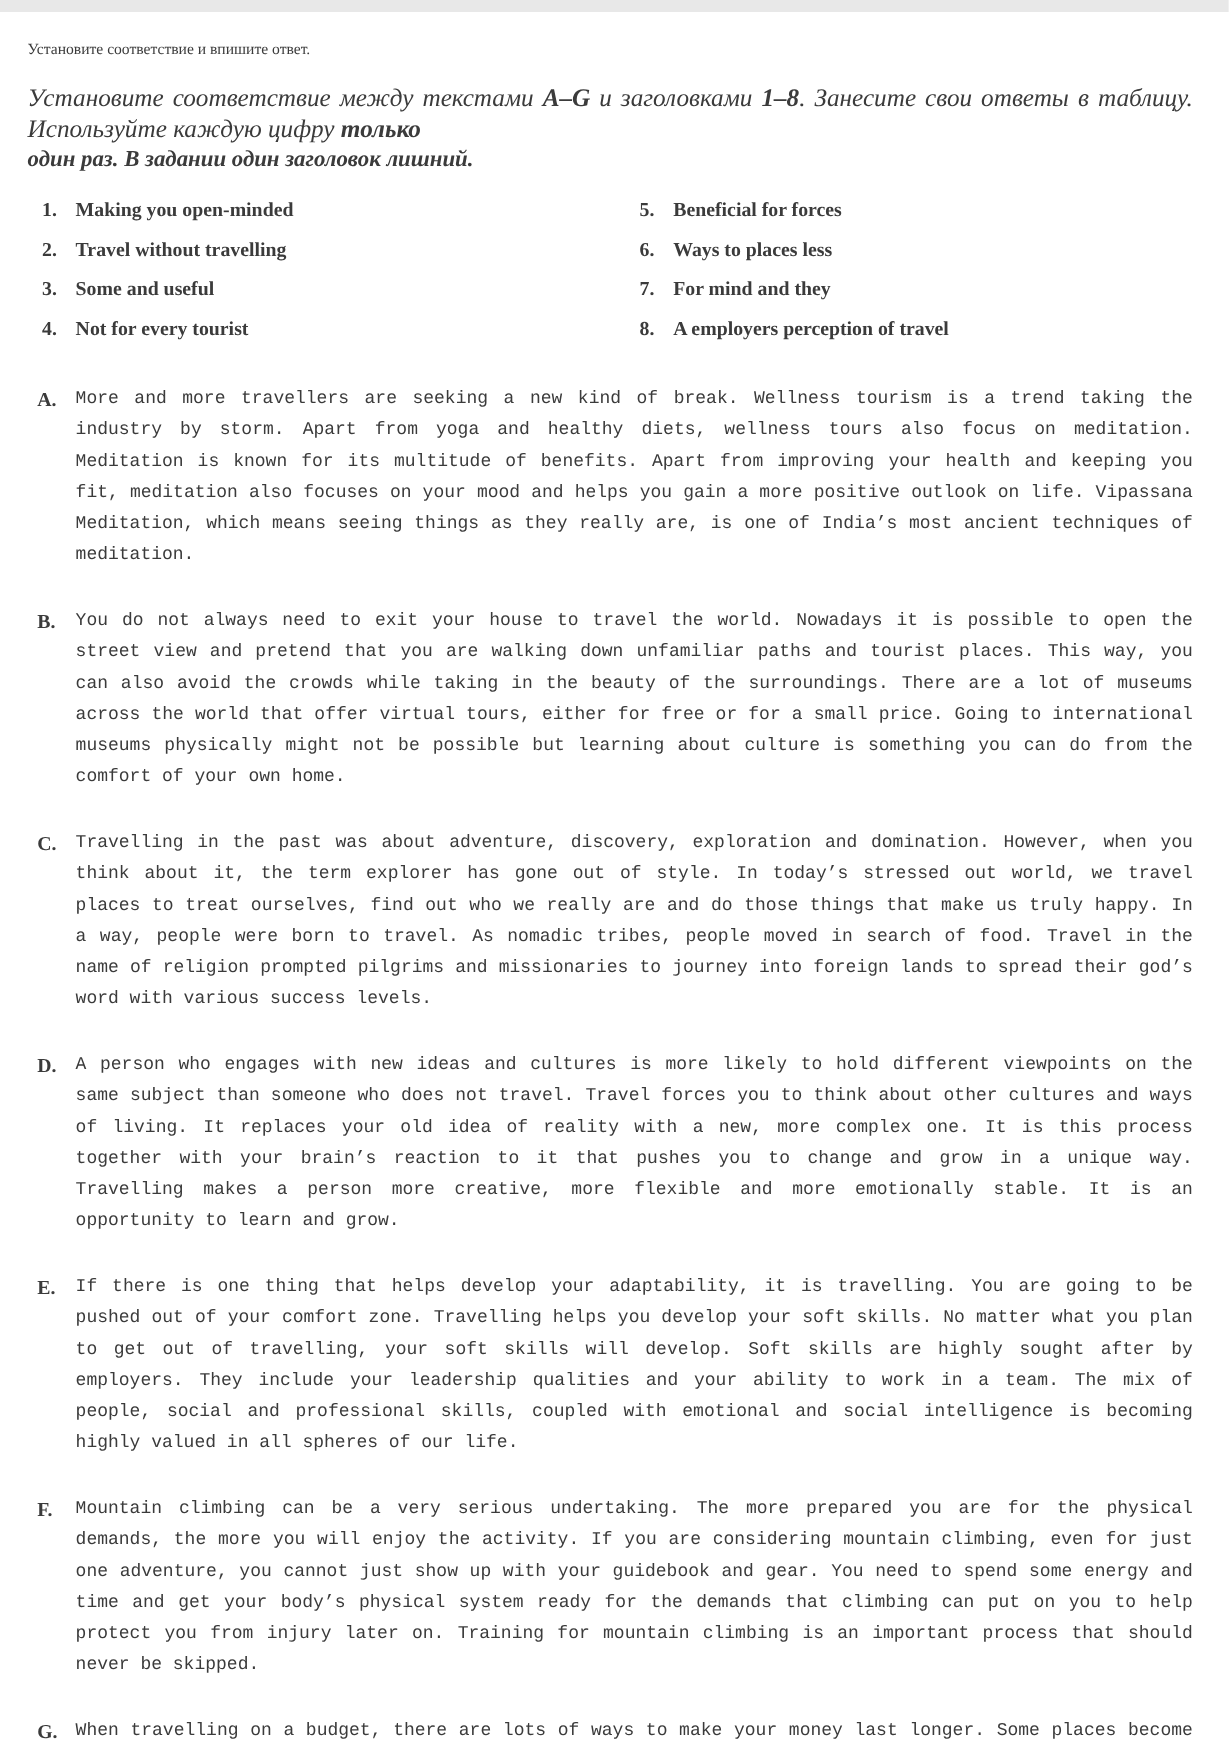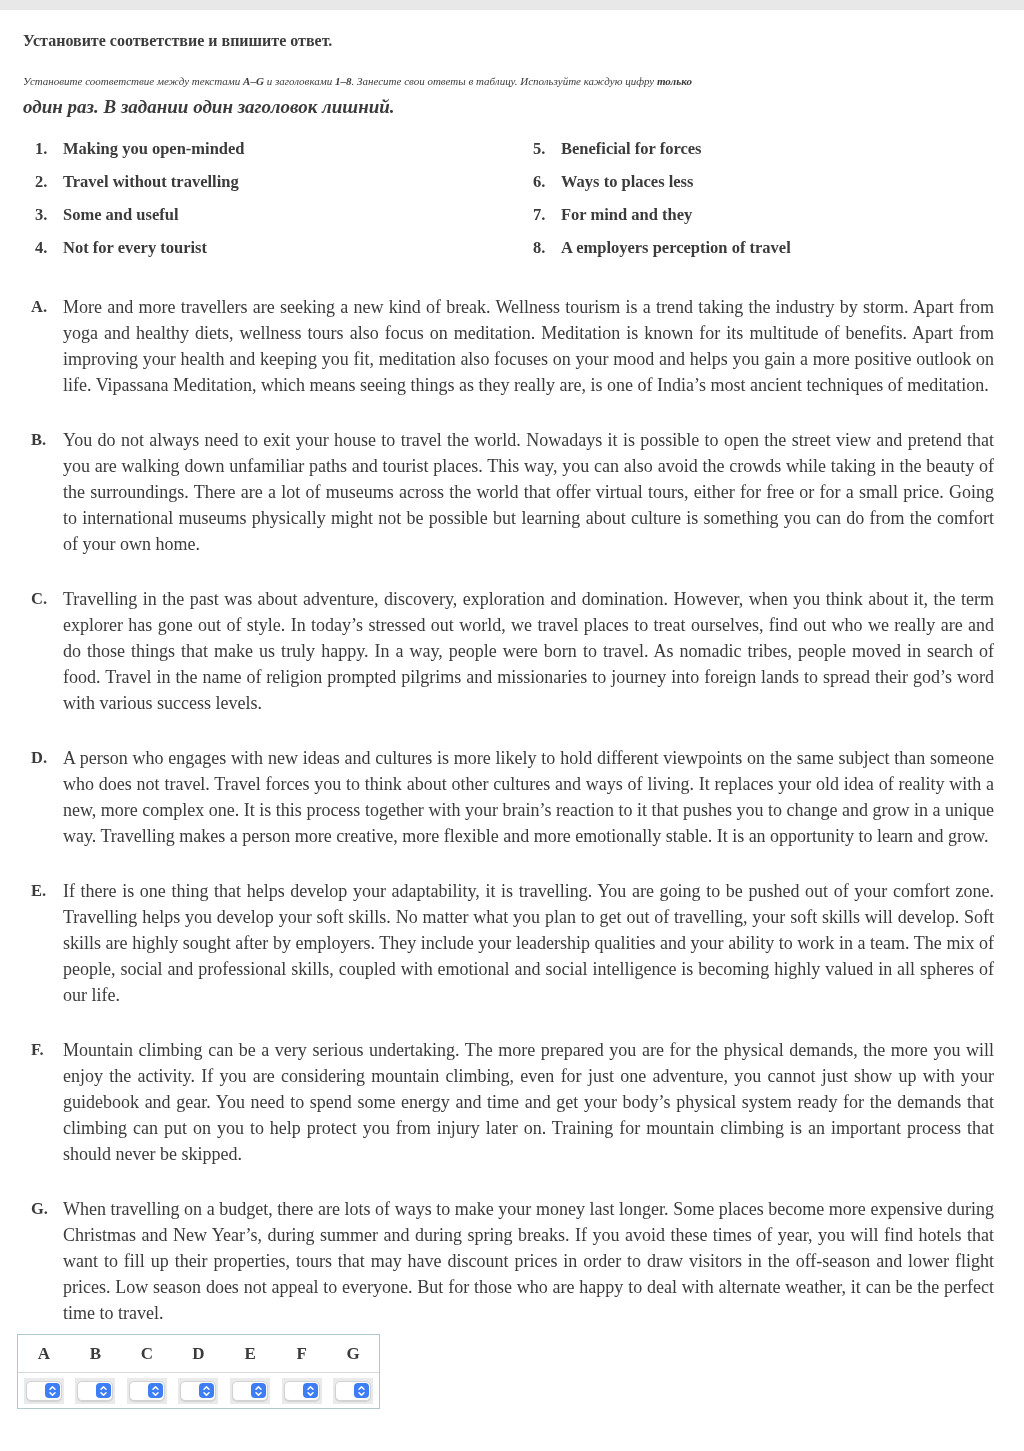--- a/index.html
+++ b/index.html
@@ -3,43 +3,43 @@
 <meta charset="utf-8">
 <style>
   html,body{margin:0;padding:0;}
   body{
     width:1024px;height:1451px;overflow:hidden;background:#ffffff;
     font-family:"Liberation Serif", serif;color:#3b3b3b;
   }
   .topbar{height:10px;background:#e8e8e8;}
   .page{padding:0 30px 0 22px;}
   .title{
-    font-size:16px;font-weight:700;line-height:20px;
+    font-size:13px;font-weight:400;line-height:20px;
     margin:21px 0 0 1px;
   }
   .instr{
-    font-size:11px;font-style:italic;line-height:26px;
+    font-size:21px;font-style:italic;line-height:26px;
     margin:17px 0 0 1px;text-align:justify;
   }
   .instr b{font-weight:700;}
   .instr2{
     font-size:19px;font-style:italic;font-weight:700;line-height:26px;
     margin:0 0 0 1px;
   }
   .headings{
     display:grid;grid-template-columns:498px 1fr;
     margin:19px 0 0 13px;
   }
   .h-item{display:flex;font-weight:700;font-size:16.5px;line-height:20px;margin-bottom:13px;}
   .h-num{width:28px;flex:none;}
   .texts{margin-top:23px;}
   .para{display:flex;margin:0 0 29px 9px;}
   .para:last-child{margin-bottom:8px;}
   .p-label{flex:none;width:32px;font-weight:700;font-size:16.5px;line-height:26px;}
-  .p-body{margin:0;flex:1;font-size:18px;line-height:26px;text-align:justify;}
+  .p-body{margin:0;flex:1;font-size:15px;line-height:26px;text-align:justify;font-family:Liberation Mono, monospace;}
   .answer-table{
     width:361px;margin:0 0 0 -5px;border:1px solid #b2c8cf;background:#fff;
   }
   .at-header{
     display:grid;grid-template-columns:repeat(7,1fr);height:37px;
     align-items:center;border-bottom:1px solid #d8d8d8;
   }
   .at-letter{text-align:center;font-weight:700;font-size:17px;}
   .at-row{
     display:grid;grid-template-columns:repeat(7,1fr);height:35px;

